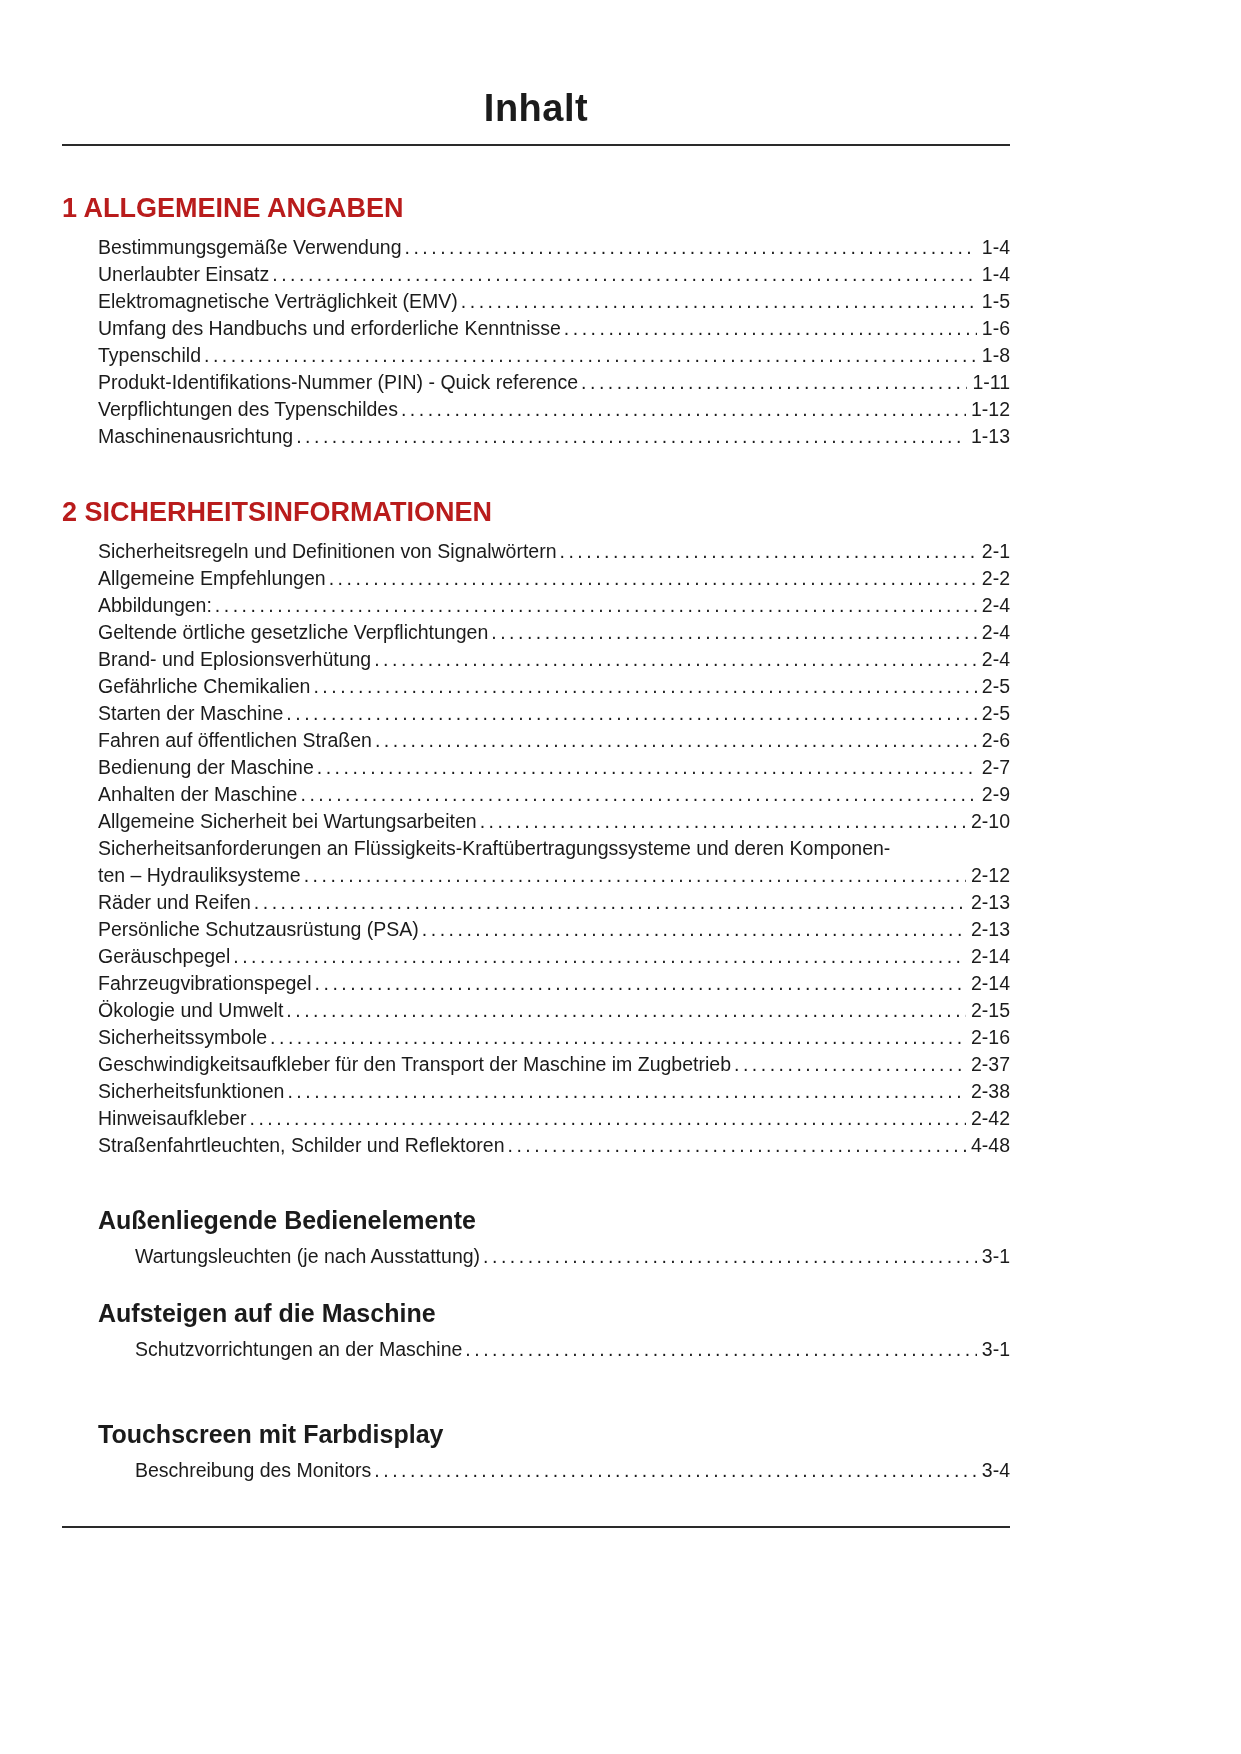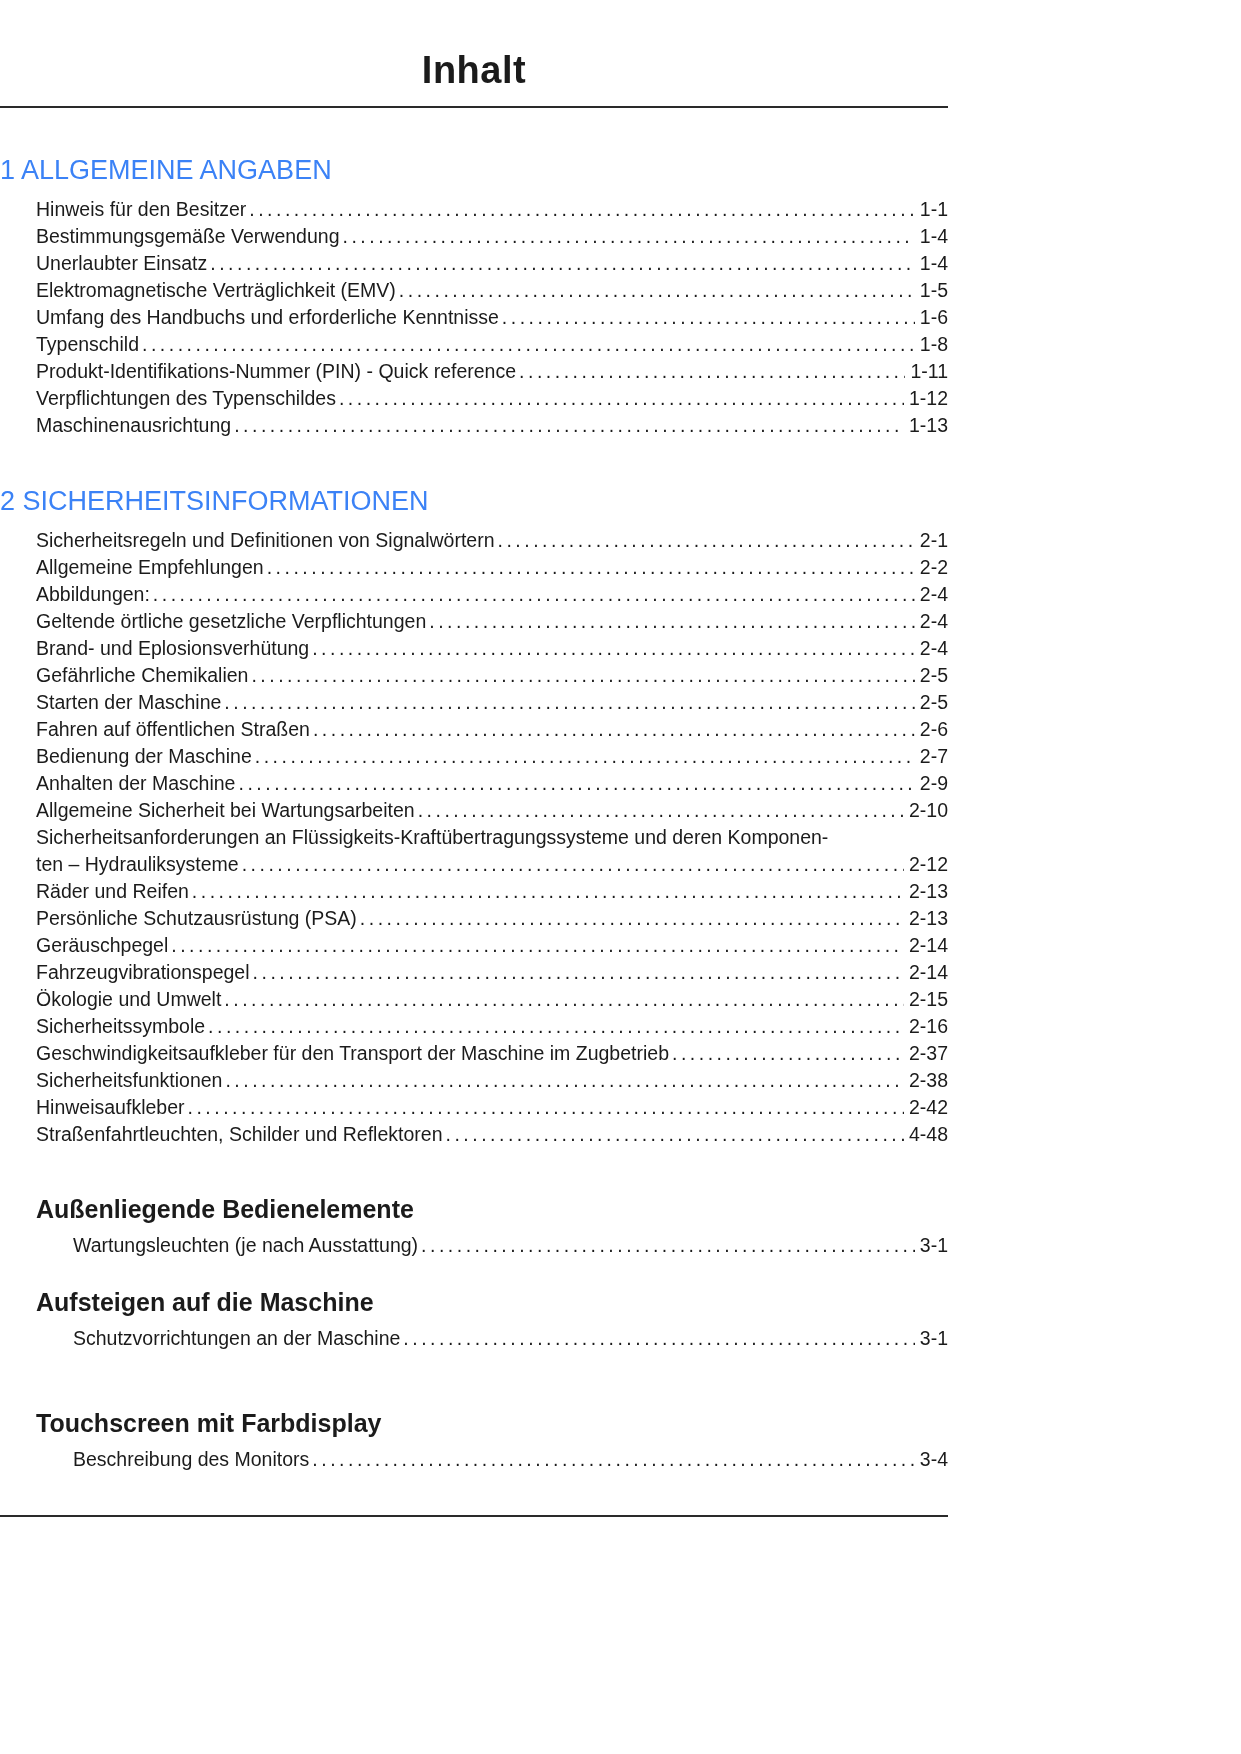--- a/index.html
+++ b/index.html
@@ -9,45 +9,46 @@
   }
   body {
     width: 1241px;
     height: 1754px;
     font-family: "Liberation Sans", sans-serif;
     color: #1b1b1b;
     position: relative;
     overflow: hidden;
   }
   .page {
-    padding-top: 48px;
+    padding-top: 86px;
+    margin-left: 62px;
     width: 948px;
   }
   .doc-title {
     text-align: center;
     font-size: 38px;
     font-weight: bold;
     line-height: 44px;
     letter-spacing: 0.5px;
     margin: 0;
   }
   .title-rule {
     border: none;
     border-top: 2px solid #2a2a2a;
     margin: 14px 0 0 0;
   }
   .toc-section {
     margin-top: 46px;
   }
   .section-heading {
     font-size: 27px;
-    font-weight: normal;
+    font-weight: bold;
     line-height: 32px;
     margin: 0 0 10px 0;
-    color: #3b82f6;
+    color: #b91c1c;
   }
   .entry-row {
     display: flex;
     align-items: baseline;
     font-size: 19.5px;
     line-height: 27px;
     padding-left: 36px;
   }
   .entry-row.sub {
     padding-left: 73px;
@@ -91,25 +92,20 @@
 </head>
 <body>
 
 <div class="page">
   <h1 class="doc-title">Inhalt</h1>
   <hr class="title-rule">
   <div>
       <section class="toc-section">
         <h2 class="section-heading">1 ALLGEMEINE ANGABEN</h2>
         <div class="entry-row">
-          <span class="entry-label">Hinweis für den Besitzer</span>
-          <span class="dots"></span>
-          <span class="page-num">1-1</span>
-        </div>
-        <div class="entry-row">
           <span class="entry-label">Bestimmungsgemäße Verwendung</span>
           <span class="dots"></span>
           <span class="page-num">1-4</span>
         </div>
         <div class="entry-row">
           <span class="entry-label">Unerlaubter Einsatz</span>
           <span class="dots"></span>
           <span class="page-num">1-4</span>
         </div>
         <div class="entry-row">

